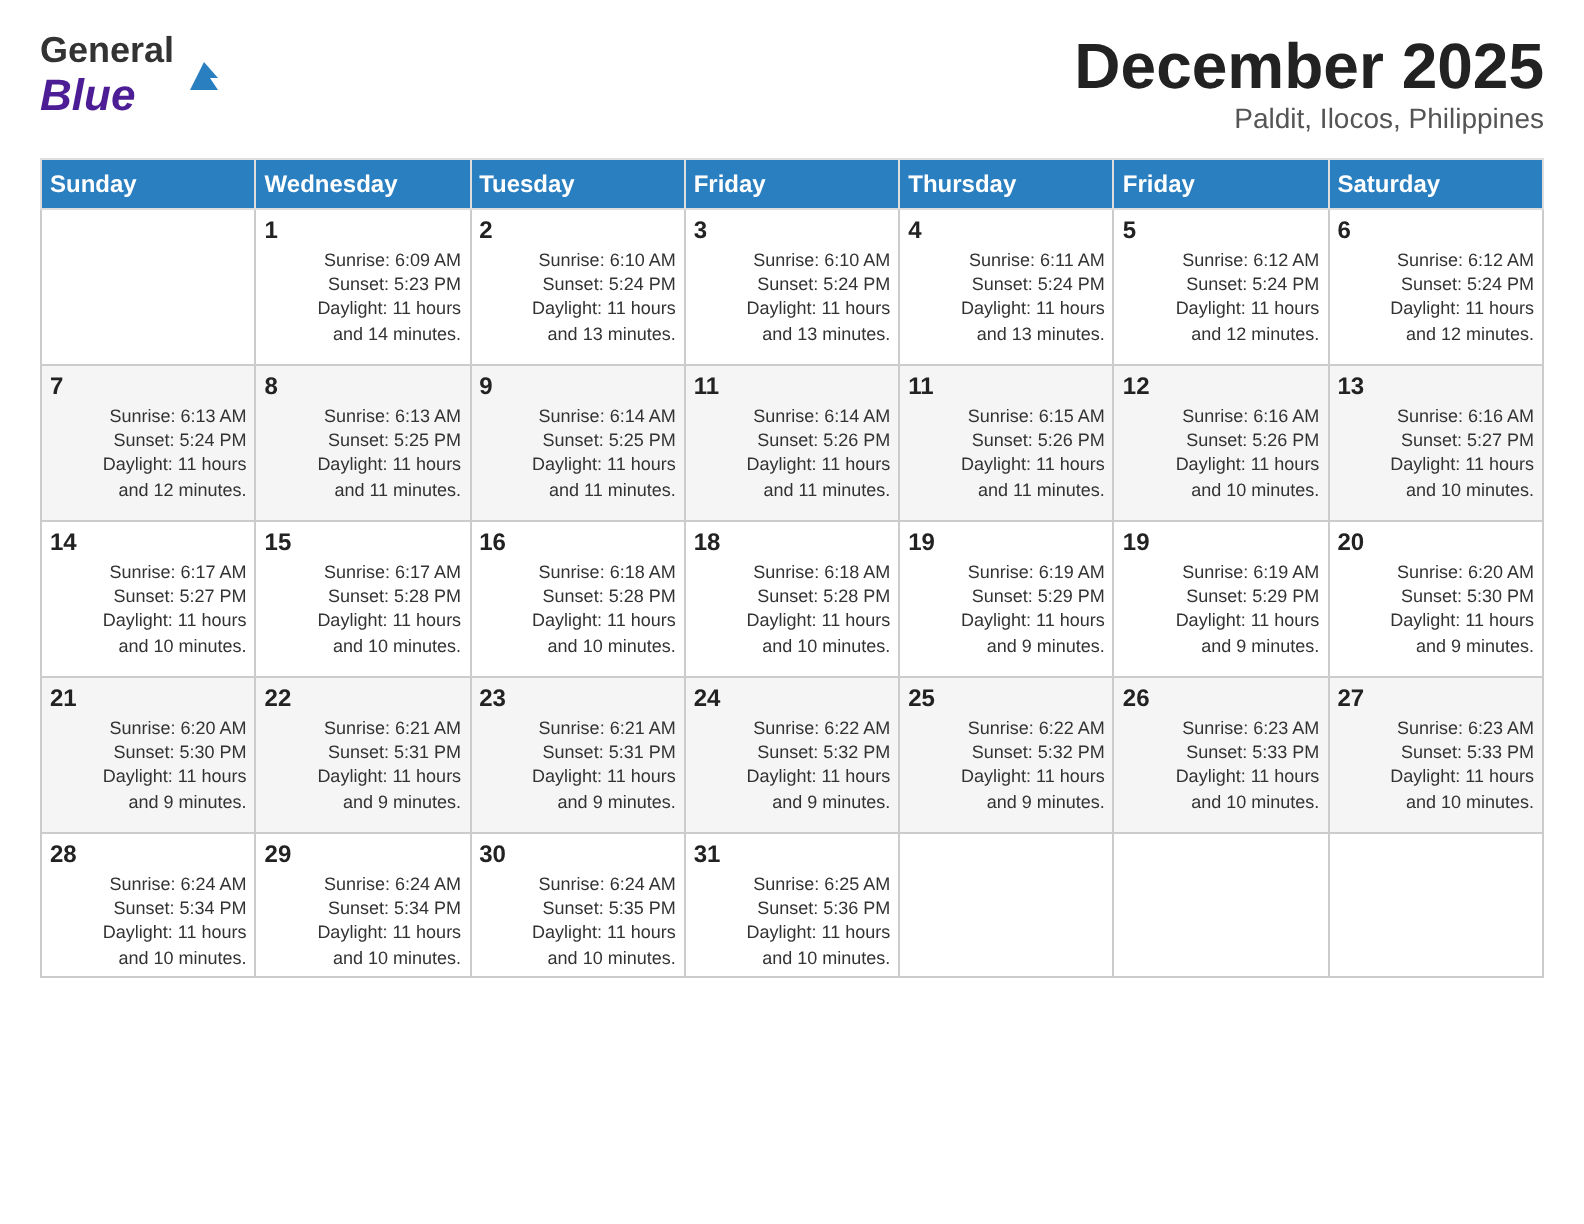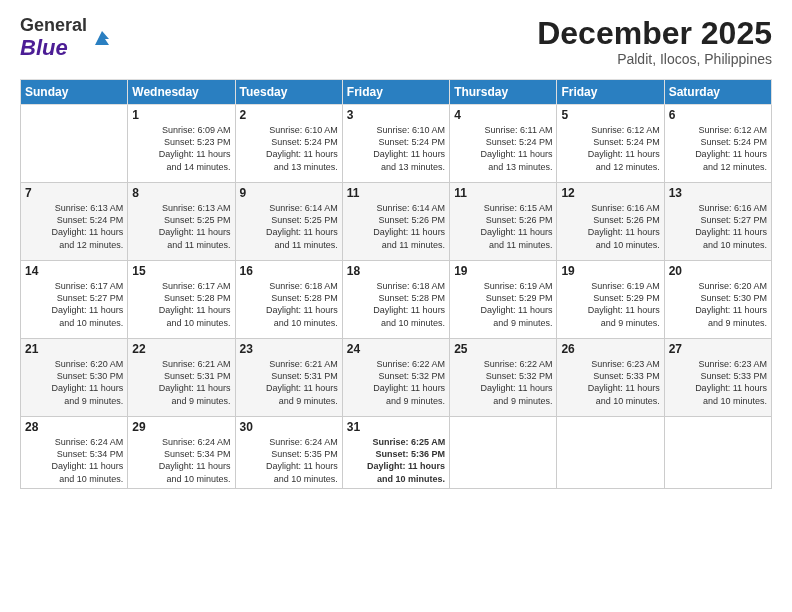--- a/index.html
+++ b/index.html
@@ -353,21 +353,21 @@
           </td>
           <td>
             <span class="day-num">30</span>
             <div class="day-info" style="white-space: pre-line;">Sunrise: 6:24 AM
 Sunset: 5:35 PM
 Daylight: 11 hours
 and 10 minutes.</div>
           </td>
           <td>
             <span class="day-num">31</span>
-            <div class="day-info" style="white-space: pre-line; font-weight: bold;">Sunrise: 6:25 AM
+            <div class="day-info" style="white-space: pre-line;">Sunrise: 6:25 AM
 Sunset: 5:36 PM
 Daylight: 11 hours
 and 10 minutes.</div>
           </td>
           <td class="empty-cell"></td>
           <td class="empty-cell"></td>
           <td class="empty-cell"></td>
         </tr>
       </tbody>
   </table>

